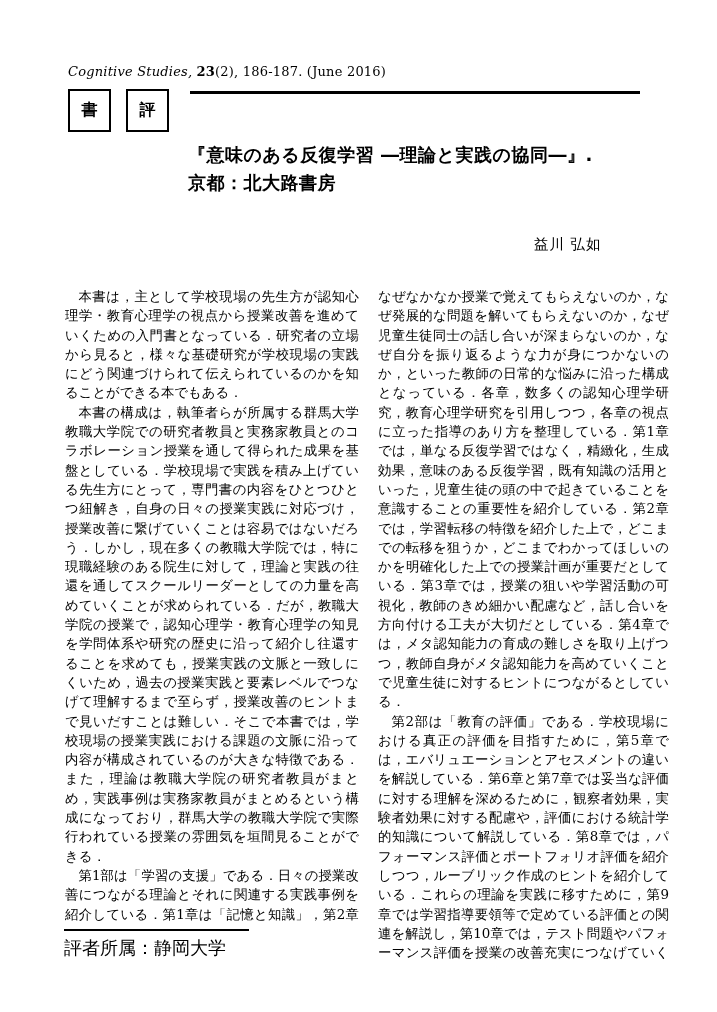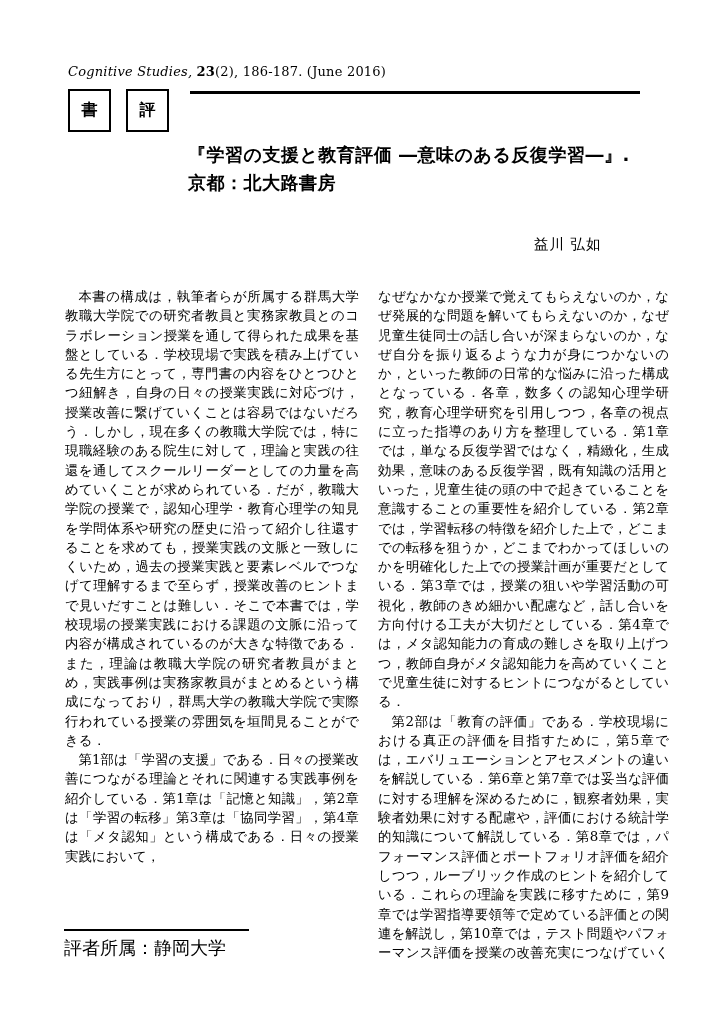--- a/index.html
+++ b/index.html
@@ -68,27 +68,28 @@
 
   <div class="journal-line"><span class="jname">Cognitive Studies, </span><span class="jvol">23</span><span>(2), 186-187. (June 2016)</span></div>
 
   <div class="badges">
     <div class="badge">書</div>
     <div class="badge">評</div>
   </div>
   <div class="top-rule"></div>
 
   <div class="citation">
-    <div>『学習の支援と教育評価 ―意味のある反復学習―』.</div>
+    <div>『意味のある反復学習 ―理論と実践の協同―』.</div>
     <div>京都：北大路書房</div>
   </div>
 
   <div class="reviewer">益川 弘如</div>
 
   <div class="column col-left">
+    <p>本書は，主として学校現場の先生方が認知心理学・教育心理学の視点から授業改善を進めていくための入門書となっている．研究者の立場から見ると，様々な基礎研究が学校現場の実践にどう関連づけられて伝えられているのかを知ることができる本でもある．</p>
     <p>本書の構成は，執筆者らが所属する群馬大学教職大学院での研究者教員と実務家教員とのコラボレーション授業を通して得られた成果を基盤としている．学校現場で実践を積み上げている先生方にとって，専門書の内容をひとつひとつ紐解き，自身の日々の授業実践に対応づけ，授業改善に繋げていくことは容易ではないだろう．しかし，現在多くの教職大学院では，特に現職経験のある院生に対して，理論と実践の往還を通してスクールリーダーとしての力量を高めていくことが求められている．だが，教職大学院の授業で，認知心理学・教育心理学の知見を学問体系や研究の歴史に沿って紹介し往還することを求めても，授業実践の文脈と一致しにくいため，過去の授業実践と要素レベルでつなげて理解するまで至らず，授業改善のヒントまで見いだすことは難しい．そこで本書では，学校現場の授業実践における課題の文脈に沿って内容が構成されているのが大きな特徴である．また，理論は教職大学院の研究者教員がまとめ，実践事例は実務家教員がまとめるという構成になっており，群馬大学の教職大学院で実際行われている授業の雰囲気を垣間見ることができる．</p>
     <p>第1部は「学習の支援」である．日々の授業改善につながる理論とそれに関連する実践事例を紹介している．第1章は「記憶と知識」，第2章は「学習の転移」第3章は「協同学習」，第4章は「メタ認知」という構成である．日々の授業実践において，</p>
   </div>
 
   <div class="column col-right">
     <p class="no-indent">なぜなかなか授業で覚えてもらえないのか，なぜ発展的な問題を解いてもらえないのか，なぜ児童生徒同士の話し合いが深まらないのか，なぜ自分を振り返るような力が身につかないのか，といった教師の日常的な悩みに沿った構成となっている．各章，数多くの認知心理学研究，教育心理学研究を引用しつつ，各章の視点に立った指導のあり方を整理している．第1章では，単なる反復学習ではなく，精緻化，生成効果，意味のある反復学習，既有知識の活用といった，児童生徒の頭の中で起きていることを意識することの重要性を紹介している．第2章では，学習転移の特徴を紹介した上で，どこまでの転移を狙うか，どこまでわかってほしいのかを明確化した上での授業計画が重要だとしている．第3章では，授業の狙いや学習活動の可視化，教師のきめ細かい配慮など，話し合いを方向付ける工夫が大切だとしている．第4章では，メタ認知能力の育成の難しさを取り上げつつ，教師自身がメタ認知能力を高めていくことで児童生徒に対するヒントにつながるとしている．</p>
     <p>第2部は「教育の評価」である．学校現場における真正の評価を目指すために，第5章では，エバリュエーションとアセスメントの違いを解説している．第6章と第7章では妥当な評価に対する理解を深めるために，観察者効果，実験者効果に対する配慮や，評価における統計学的知識について解説している．第8章では，パフォーマンス評価とポートフォリオ評価を紹介しつつ，ルーブリック作成のヒントを紹介している．これらの理論を実践に移すために，第9章では学習指導要領等で定めている評価との関連を解説し，第10章では，テスト問題やパフォーマンス評価を授業の改善充実につなげていく事例を紹介している．</p>
 
   </div>
 

